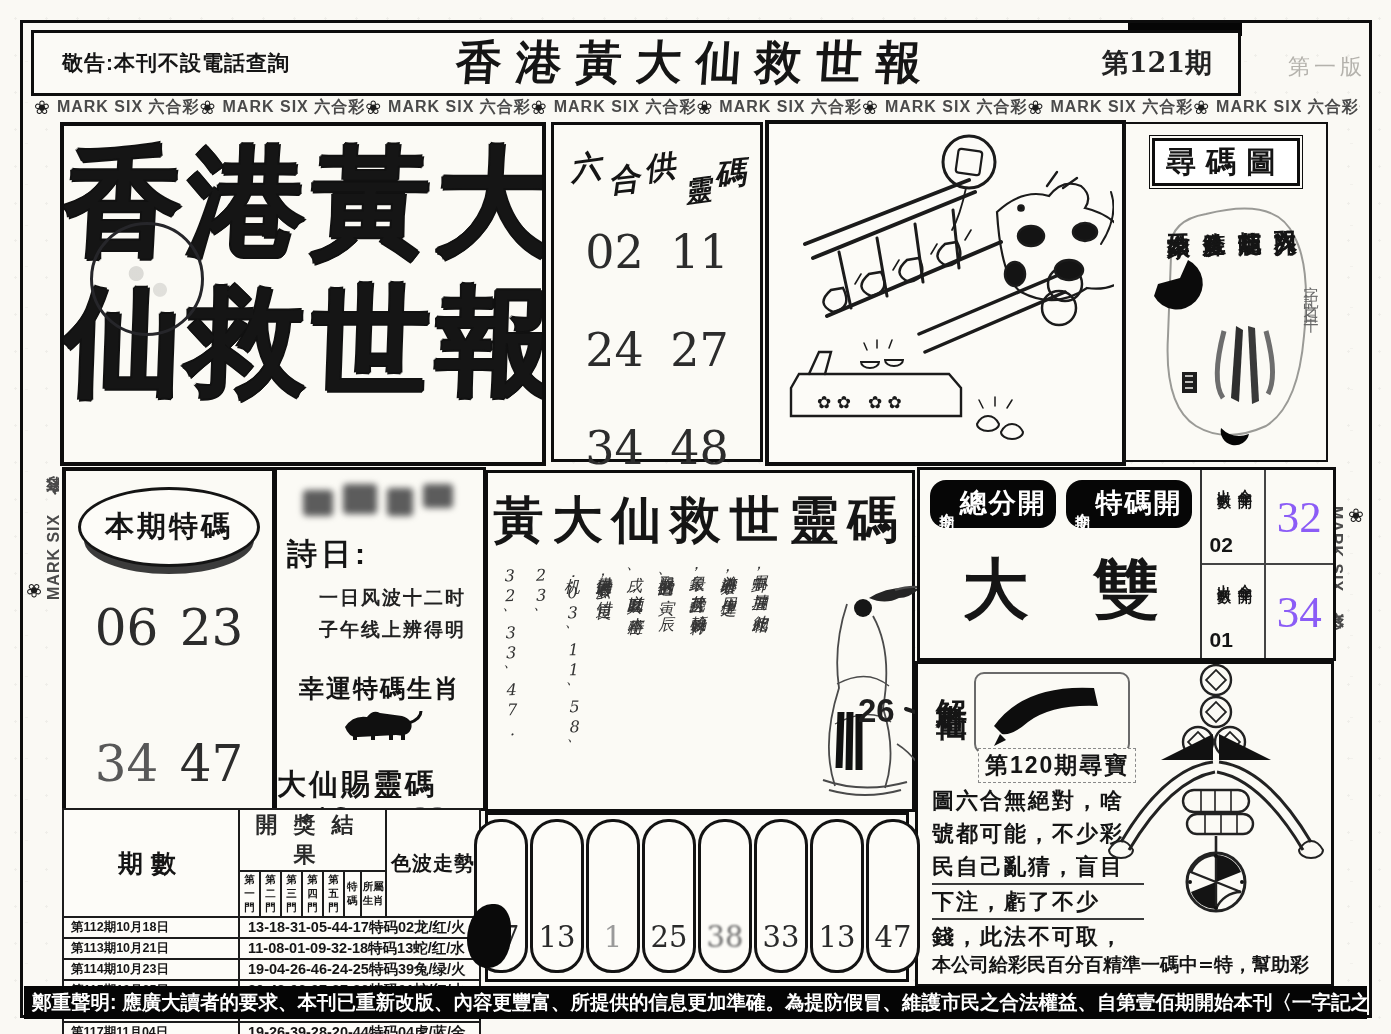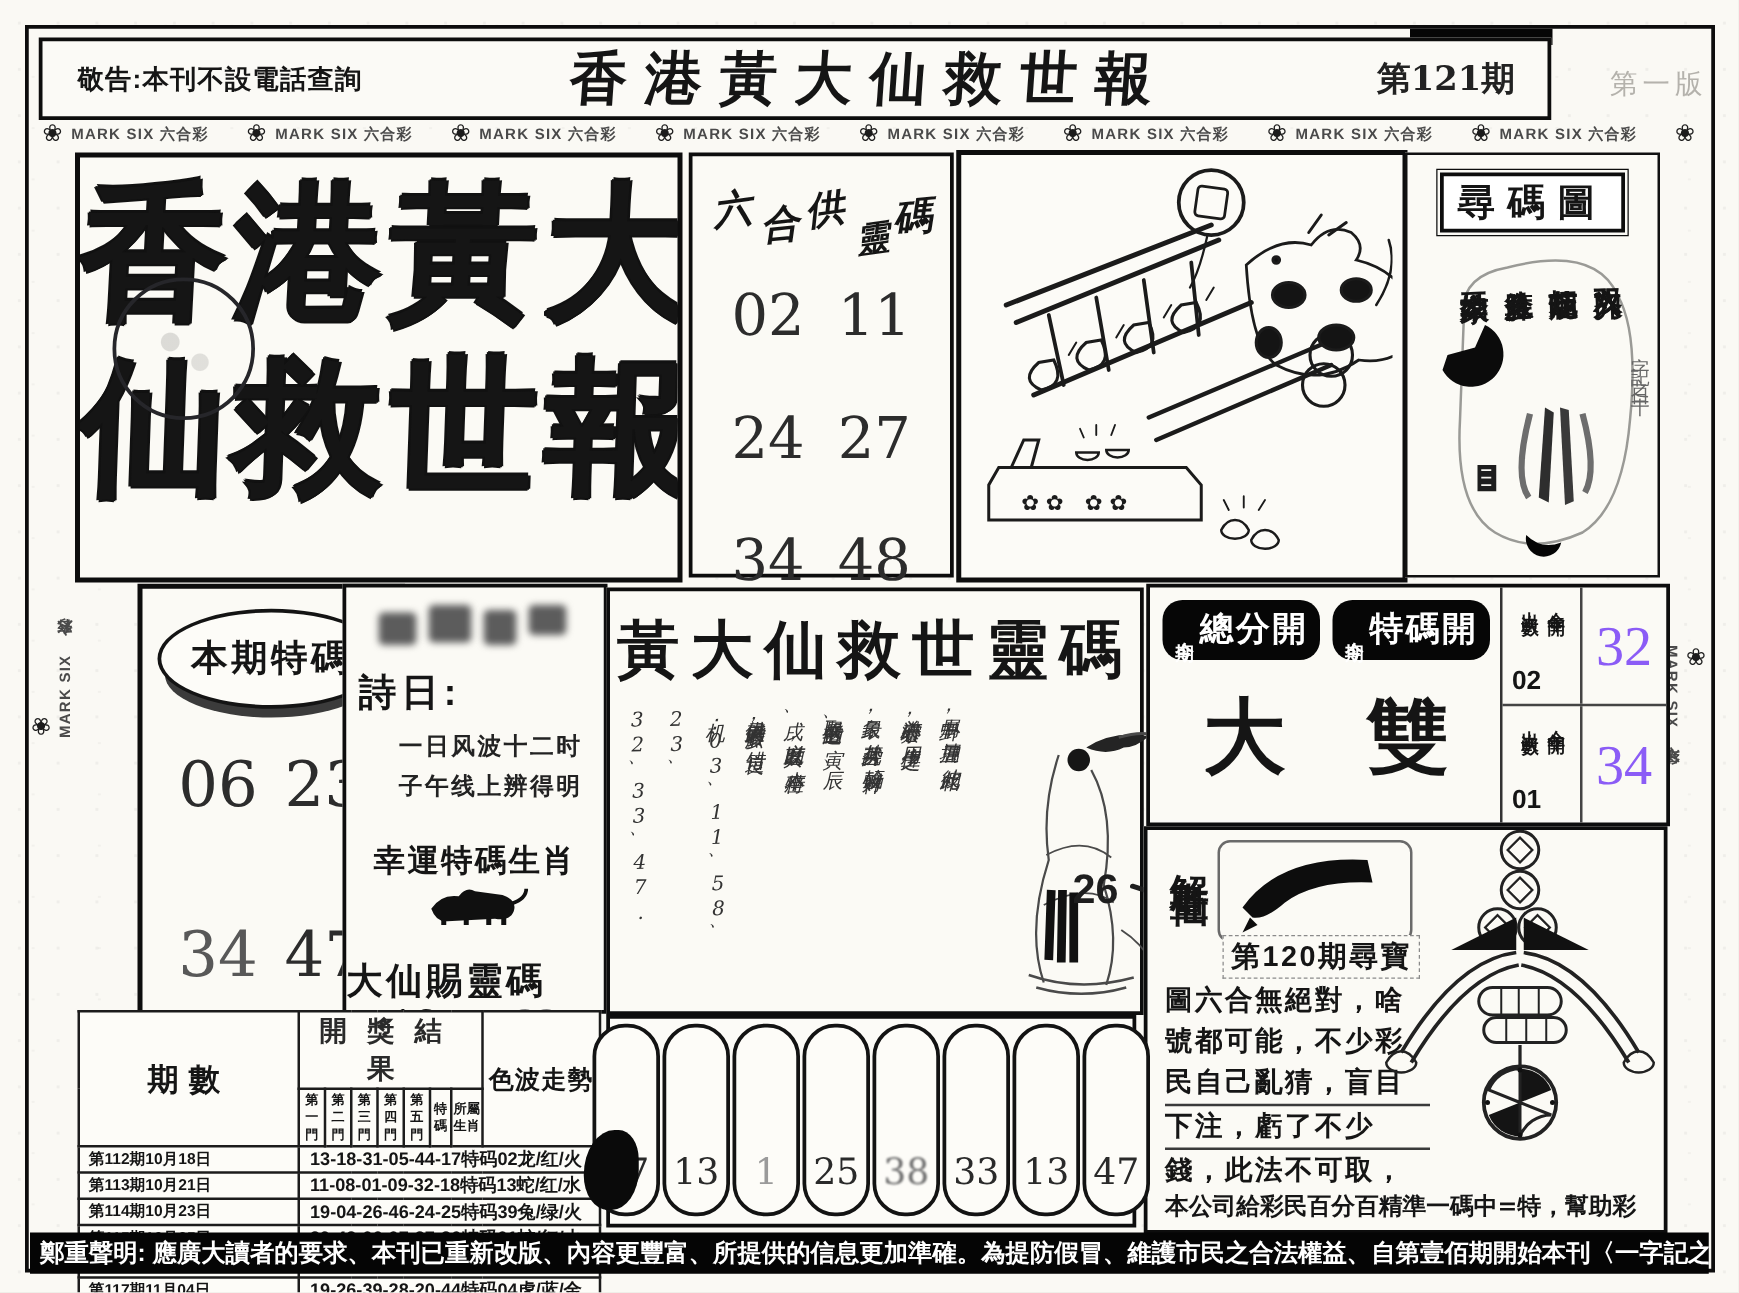--- a/index.html
+++ b/index.html
@@ -13,21 +13,21 @@
   
   #header-box{left:31px;top:30px;width:1204px;height:60px;border:3px solid #0d0d0d;display:flex;align-items:center;background:#fbfaf6;}
   #header-notice{font-weight:900;font-size:21px;padding-left:28px;white-space:nowrap;letter-spacing:1px;}
   #header-title{flex:1;text-align:center;font-family:"DejaVu Serif",serif;font-weight:900;font-size:46px;letter-spacing:14px;transform:skewX(-4deg);white-space:nowrap;}
   #header-issue{font-family:"DejaVu Serif",serif;font-weight:700;font-size:27px;padding-right:26px;white-space:nowrap;color:#222;}
   #header-bar{left:1128px;top:23px;width:114px;height:13px;background:#060606;}
   #edition{left:1288px;top:52px;font-size:22px;font-weight:400;color:#b4b2ac;letter-spacing:4px;}
   
   .hstrip{left:30px;top:94px;width:1330px;height:27px;display:flex;justify-content:space-between;align-items:center;padding:0 4px;box-sizing:border-box;overflow:hidden;}
   .hstrip .unit{display:inline-flex;align-items:center;gap:7px;}
-  .btxt{font-weight:700;font-size:12px;color:#4a4a4a;letter-spacing:1px;white-space:nowrap;}
+  .btxt{font-weight:700;font-size:16px;color:#4a4a4a;letter-spacing:1px;white-space:nowrap;}
   .flower{font-size:19px;color:#1c1c1c;line-height:1;}
   .vstrip{width:34px;height:858px;top:124px;writing-mode:vertical-rl;text-orientation:mixed;display:flex;flex-direction:column;align-items:center;gap:14px;overflow:hidden;}
   #left-strip{left:25px;transform:rotate(180deg);}
   #right-strip{left:1331px;}
   .vstrip .unit{display:block;}
   .vstrip .btxt{display:block;margin:6px 0;}
   .vstrip .flower{display:block;margin:4px 0;}
   
   #masthead{left:60px;top:122px;width:478px;height:336px;border:4px solid #0d0d0d;background:#fbfaf5;overflow:hidden;}
   .mast-line{font-family:"DejaVu Serif",serif;font-weight:900;font-size:118px;line-height:1.18;letter-spacing:6px;text-align:center;white-space:nowrap;
@@ -48,21 +48,21 @@
   
   #ox-box{left:765px;top:120px;width:353px;height:338px;border:4px solid #0d0d0d;background:#fcfbf7;}
   
   #xunmatu{left:1124px;top:122px;width:200px;height:336px;border:2px solid #111;background:#fbfaf5;}
   #xunmatu-title{left:26px;top:14px;width:142px;height:42px;border:3px solid #0d0d0d;outline:1px solid #0d0d0d;outline-offset:2px;
     display:flex;align-items:center;justify-content:center;font-weight:900;font-size:30px;letter-spacing:10px;background:#fff;}
   #xunmatu-poem{left:38px;top:90px;height:220px;writing-mode:vertical-rl;text-orientation:upright;
     font-family:"DejaVu Serif",serif;font-weight:700;font-size:23px;line-height:1.55;transform:rotate(-2deg);z-index:3;}
   #xunmatu-note{right:6px;top:150px;writing-mode:vertical-rl;text-orientation:upright;font-size:15px;color:#666;letter-spacing:8px;z-index:3;}
   
-  #tema-box{left:62px;top:467px;width:206px;height:338px;border:4px solid #0d0d0d;background:#fbfaf5;margin-left:48px;}
+  #tema-box{left:62px;top:467px;width:206px;height:338px;border:4px solid #0d0d0d;background:#fbfaf5;}
   #tema-oval{margin:16px auto 0;width:176px;height:74px;border:3px solid #141414;border-radius:50%;
     display:flex;align-items:center;justify-content:center;font-weight:900;font-size:29px;letter-spacing:3px;background:#fdfcf8;
     box-shadow:0 13px 0 -6px #3b3b3b;}
   #tema-rows{margin-top:36px;display:flex;flex-direction:column;gap:86px;}
   #tema-rows .num{font-size:50px;}
   #tema-rows .numrow:nth-child(2) .num:first-child{color:#585858;}
   #tema-quiz-label{margin:44px 0 2px 12px;font-weight:900;font-size:27px;letter-spacing:1px;}
   #tema-quiz-text{margin-left:34px;font-family:"DejaVu Serif",serif;font-weight:700;font-size:21px;color:#3c3c3c;letter-spacing:2px;}
   
   #shiri-box{left:274px;top:467px;width:206px;height:338px;border:3px solid #0d0d0d;background:#fbfaf5;}

